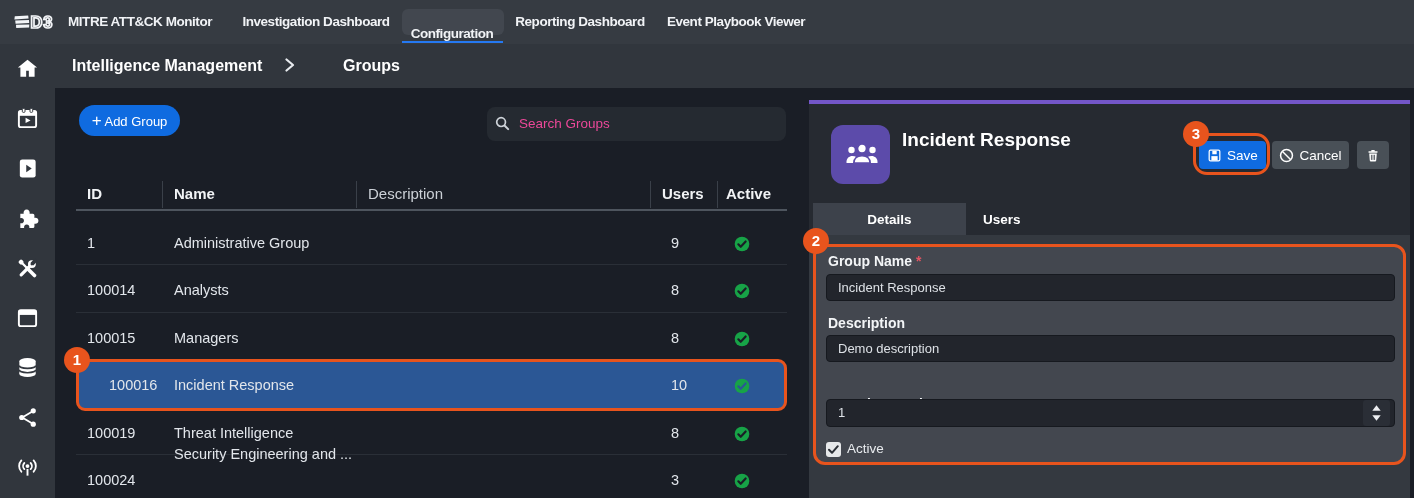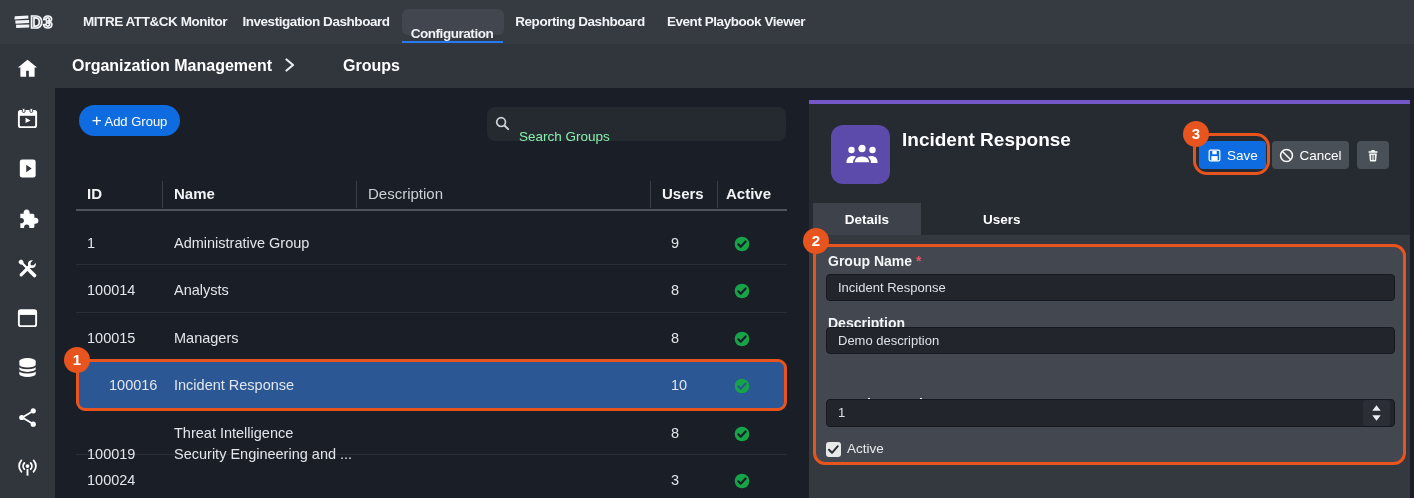--- a/index.html
+++ b/index.html
@@ -12,40 +12,40 @@
   #cfgbox { position:absolute; left:402px; top:9px; width:102px; height:26px; background:#42474f; border-radius:6px; }
   #cfgline { position:absolute; left:402px; top:40.5px; width:101px; height:2.5px; background:#2579f2; }
   
   #band { left:0; top:44px; width:1414px; height:44px; background:#31363d; }
   #sidebar { left:0; top:44px; width:55px; height:454px; background:#31363d; }
   .sic { position:absolute; left:16px; width:23px; height:23px; }
   .crumb { position:absolute; top:45px; height:42px; line-height:42px; color:#fff; font-size:16px; font-weight:700; white-space:nowrap; }
   
   #addbtn { left:79px; top:105px; width:101px; height:31px; background:#0f6be0; border-radius:15.5px; color:#fff; font-size:13px; line-height:31px; text-align:center; }
   #search { left:487px; top:107px; width:299px; height:34px; background:#252a31; border-radius:8px; }
-  #search span { position:absolute; left:32px; top:22px; color:#86efac; font-size:13.5px; }
+  #search span { position:absolute; left:32px; top:9px; color:#ec4899; font-size:13.5px; }
   
   .th { position:absolute; top:180px; height:28px; line-height:28px; font-size:15px; font-weight:700; color:#f1f3f5; }
   .vsep { position:absolute; top:181px; width:1px; height:27px; background:#3a4049; }
   #hline { left:76px; top:209px; width:711px; height:1.5px; background:#4e555e; }
   .rline { position:absolute; left:76px; width:711px; height:1px; background:#2a2f37; }
   .cell { position:absolute; height:20px; line-height:20px; font-size:14.5px; color:#e2e6eb; white-space:nowrap; }
   #selrow { left:76px; top:359px; width:711px; height:52px; background:#2b5795; border:3px solid #e8541d; border-radius:9px; }
   .badge { position:absolute; width:26px; height:26px; border-radius:50%; background:#e8541d; color:#fff; font-size:15px; font-weight:700; text-align:center; line-height:26px; z-index:30; }
   .gcheck { position:absolute; width:16px; height:16px; }
   
   #panel { left:809px; top:100px; width:601px; height:398px; background:#262a31; border-top:4px solid #7356c8; }
   #gicon { left:831px; top:125px; width:59px; height:59px; background:#5c4baa; border-radius:12px; }
   #ptitle { left:902px; top:129px; font-size:19px; font-weight:700; color:#fff; }
   #saveoutline { left:1193px; top:133px; width:77px; height:42px; border:3px solid #e8541d; border-radius:14px; }
   .btn { position:absolute; top:141px; height:28px; border-radius:4px; color:#fff; font-size:13.5px; display:flex; align-items:center; justify-content:center; gap:5px; }
   #savebtn { left:1199px; width:67px; background:#0f6be0; }
   #cancelbtn { left:1272px; width:77px; background:#495057; }
   #trashbtn { left:1357px; width:32px; background:#495057; }
-  #dtab { left:813px; top:203px; width:108px; height:32px; background:#3d424b; color:#fff; font-size:13.5px; font-weight:700; text-align:center; line-height:34px; z-index:6; }
+  #dtab { left:813px; top:203px; width:153px; height:32px; background:#3d424b; color:#fff; font-size:13.5px; font-weight:700; text-align:center; line-height:34px; z-index:6; }
   #utab { left:983px; top:203px; height:32px; line-height:34px; color:#fff; font-size:13.5px; font-weight:700; z-index:6; }
   #tabcontent { left:809px; top:235px; width:601px; height:263px; background:#343940; }
   #well { left:813px; top:244px; width:593px; height:221px; background:#43474f; border:3px solid #e8541d; border-radius:12px; }
   .lbl { position:absolute; font-size:14px; font-weight:700; color:#f3f5f7; height:16px; line-height:16px; }
   .ast { color:#e25563; }
   .inp { position:absolute; left:826px; width:569px; height:27px; background:#22252c; border:1px solid #16191f; border-radius:4px; color:#dde1e6; font-size:13px; line-height:26px; padding-left:11px; }
   #spin { left:1363px; top:400px; width:27px; height:26px; background:#2a2e36; border-radius:3px; }
   #cbox { left:826px; top:442px; width:15px; height:15px; background:#e6e8ea; border-radius:3px; }
   #clabel { left:847px; top:441px; font-size:13.5px; color:#e8ebee; height:16px; line-height:16px; }
 </style>
@@ -55,28 +55,28 @@
 <svg class="abs" style="left:10px; top:8px;" width="50" height="24" viewBox="0 0 50 24">
   <g fill="#f2f4f7">
     <polygon points="4.8,8.2 18.2,7.4 18.6,10.6 4.4,11.6"></polygon>
     <polygon points="5.2,12.6 19,12 19.2,15 5.6,15.8"></polygon>
     <polygon points="6,16.8 19.3,16.4 19.1,19.5 6.2,19.9"></polygon>
   </g>
   <text x="20.5" y="20" font-family="Liberation Sans,sans-serif" font-size="16.5" font-weight="700" letter-spacing="0.8" fill="none" stroke="#f2f4f7" stroke-width="1.7">D3</text>
 </svg>
 <div id="cfgbox"></div>
 <div id="cfgline"></div>
-<div class="navitem" style="left:155px;">MITRE ATT&amp;CK Monitor</div>
+<div class="navitem" style="left:140px;">MITRE ATT&amp;CK Monitor</div>
 <div class="navitem" style="left:316px;">Investigation Dashboard</div>
 <div class="navitem" style="left:452px;margin-top:12px;">Configuration</div>
 <div class="navitem" style="left:580px;">Reporting Dashboard</div>
 <div class="navitem" style="left:736px;">Event Playbook Viewer</div>
 <div class="abs" id="band"></div>
 <div class="abs" id="sidebar"></div>
-<div class="crumb" style="left:72px;">Organization Management</div>
+<div class="crumb" style="left:72px;">Intelligence Management</div>
 <svg style="position:absolute;left:284px;top:58px" width="11" height="14" viewBox="0 0 11 14">
     <polyline points="2.5,1.5 9,7 2.5,12.5" fill="none" stroke="#e8ebef" stroke-width="2.2" stroke-linecap="round" stroke-linejoin="round"></polyline>
   </svg>
 <div class="crumb" style="left:307px;margin-left:36px;">Groups</div>
 
 <svg class="sic" style="top:57px" viewBox="0 0 24 24">
     <path fill="#fff" d="M12 2.8 L2 11 h2.6 v9.5 h6 v-6.2 h2.8 v6.2 h6 V11 H22 Z"></path>
   </svg>
 <svg class="sic" style="top:107px" viewBox="0 0 24 24">
   <rect x="3" y="4" width="18" height="17" rx="2" fill="none" stroke="#fff" stroke-width="2"></rect>
@@ -156,21 +156,21 @@
 <div class="cell" style="left:87px;top:280px;">100014</div>
 <div class="cell" style="left:174px;top:280px;">Analysts</div>
 <div class="cell" style="left:671px;top:280px;">8</div>
 <div class="cell" style="left:87px;top:328px;">100015</div>
 <div class="cell" style="left:174px;top:328px;">Managers</div>
 <div class="cell" style="left:671px;top:328px;">8</div>
 <div class="abs" id="selrow"></div>
 <div class="cell" style="left:87px;top:375px;z-index:5;margin-left:22px;">100016</div>
 <div class="cell" style="left:174px;top:375px;z-index:5;">Incident Response</div>
 <div class="cell" style="left:671px;top:375px;z-index:5;">10</div>
-<div class="cell" style="left:87px;top:444px;">100019</div>
+<div class="cell" style="left:87px;top:423px;">100019</div>
 <div class="cell" style="left:174px;top:423px;">Threat Intelligence</div>
 <div class="cell" style="left:671px;top:423px;">8</div>
 <div class="cell" style="left:87px;top:470px;">100024</div>
 <div class="cell" style="left:174px;top:444px;">Security Engineering and ...</div>
 <div class="cell" style="left:671px;top:470px;">3</div>
 <svg class="gcheck" style="left:734px;top:236px;" viewBox="0 0 24 24">
     <circle cx="12" cy="12" r="11" fill="#17a347"></circle>
     <path d="M6.5 12.5 l3.6 3.7 l7.4 -8" fill="none" stroke="#1a1e26" stroke-width="3.2" stroke-linecap="round" stroke-linejoin="round"></path>
   </svg>
 <svg class="gcheck" style="left:734px;top:283px;" viewBox="0 0 24 24">
@@ -241,21 +241,21 @@
 </div>
 <div class="badge" style="left:1183px;top:121px;">3</div>
 <div class="abs" id="tabcontent"></div>
 <div class="abs" id="dtab">Details</div>
 <div class="abs" id="utab">Users</div>
 <div class="abs" id="well"></div>
 <div class="badge" style="left:803px;top:228px;">2</div>
 <div class="lbl" style="left:828px;top:253px;">Group Name <span class="ast">*</span></div>
 <div class="inp" style="top:274px;">Incident Response</div>
 <div class="lbl" style="left:828px;top:315px;">Description</div>
-<div class="inp" style="top:327px;">Demo description</div>
+<div class="inp" style="top:335px;">Demo description</div>
 <div class="lbl" style="left:828px;top:396px;text-decoration:underline;">Security Level <span class="ast">*</span></div>
 <div class="inp" style="top:399px; height:28px;">1</div>
 <div class="abs" id="spin">
   <svg width="27" height="26" viewBox="0 0 27 26">
       <polygon points="13.5,5.2 17.7,10.8 9.3,10.8" fill="#eceef1"></polygon>
       <polygon points="9.3,15.2 17.7,15.2 13.5,20.8" fill="#eceef1"></polygon>
     </svg>
 </div>
 <div class="abs" id="cbox"><svg width="15" height="15" viewBox="0 0 15 15">
       <polyline points="3,7.8 6,10.8 11.8,4.2" fill="none" stroke="#2b2f36" stroke-width="2" stroke-linecap="round" stroke-linejoin="round"></polyline>

